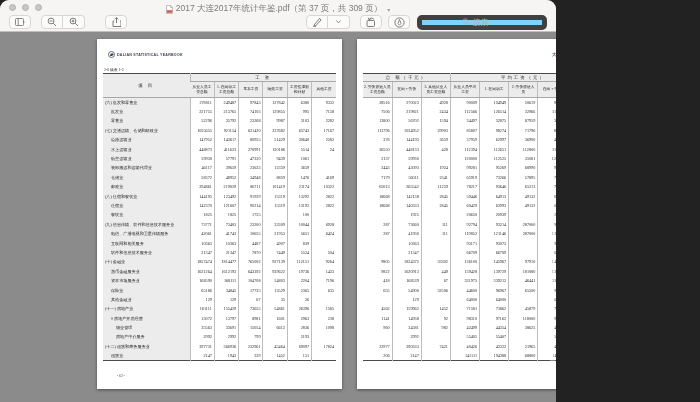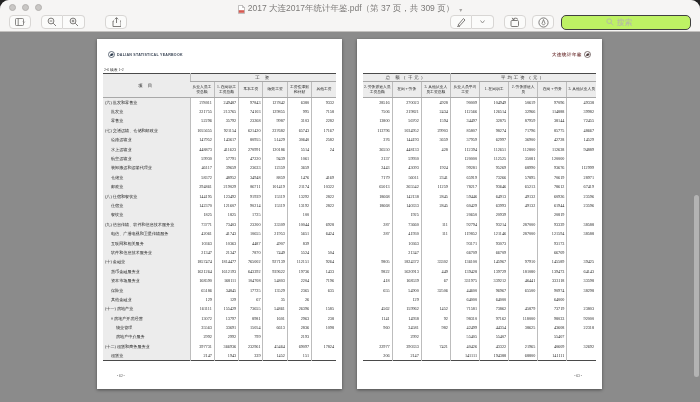--- a/index.html
+++ b/index.html
@@ -1,18 +1,18 @@
 <!DOCTYPE html>
 <html><head>
 <meta charset="utf-8">
 <style>
   * { box-sizing: border-box; margin: 0; padding: 0; }
   html,body { width:700px; height:402px; overflow:hidden; }
   body { font-family:"Liberation Sans", sans-serif; background:#222; }
-  .window { position:relative; width:700px; height:402px; background:#8b8b8b;
+  .window { position:relative; width:556px; height:402px; background:#8b8b8b;
             border-radius:9px 9px 0 0; overflow:hidden; }
 
   
   .header { position:absolute; top:0; left:0; right:0; height:32px;
             background:#f6f5f4; border-bottom:1px solid #c2c0be; z-index:5; }
   .titlerow { position:relative; height:13px; }
   .traffic { position:absolute; left:9px; top:4px; display:flex; gap:6px; }
   .light { width:7px; height:7px; border-radius:50%; background:#c9c7c5; border:0.5px solid #b3b1af; }
   .title { position:absolute; left:0; right:0; top:3px; display:flex; justify-content:center;
            align-items:center; gap:3px; font-size:8.5px; color:#7c7a78; }
@@ -20,22 +20,22 @@
   .toolrow { position:relative; height:18px; display:flex; align-items:center; padding:0 9px; }
   .tbtn { height:14px; min-width:22px; border:1px solid #d8d6d4; border-radius:4px;
           background:rgba(255,255,255,.55); display:flex; align-items:center;
           justify-content:center; padding:0 4px; color:#6f6d6b; }
   .tgroup { display:flex; }
   .tgroup .tbtn { border-radius:0; border-left-width:0; }
   .tgroup .tbtn:first-child { border-radius:4px 0 0 4px; border-left-width:1px; }
   .tgroup .tbtn:last-child { border-radius:0 4px 4px 0; }
   .sp6 { width:6px; } .sp10 { width:10px; }
   .flexspacer { flex:1; }
-  .search { height:15px; width:130px; border:1px solid #404040; border-radius:5px;
-            background:#bef264; display:flex; align-items:center; justify-content:center;
+  .search { height:15px; width:130px; border:5px solid #404040; border-radius:5px;
+            background:#7dd3fc; display:flex; align-items:center; justify-content:center;
             gap:3px; margin-left:7px; }
   .search input { border:none; outline:none; background:transparent; font-size:8px;
                   width:30px; color:#555; font-family:inherit; }
   .search input::placeholder { color:#b4b2b0; }
 
   
   .content { position:absolute; top:33px; left:0; right:0; bottom:0; background:#8b8b8b; }
   .scrollbar { position:absolute; right:1px; top:30px; bottom:8px; width:6px; }
   .scrollthumb { position:absolute; right:0; top:40%; height:55%; width:5px;
                  border-radius:3px; background:rgba(255,255,255,.35); }

